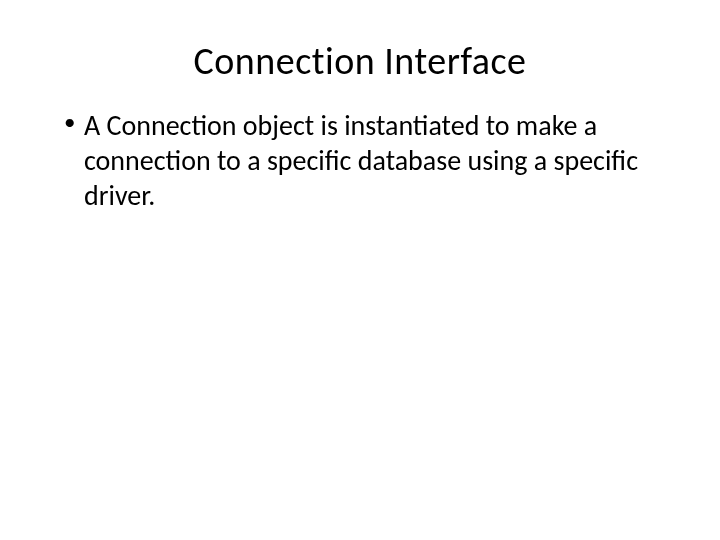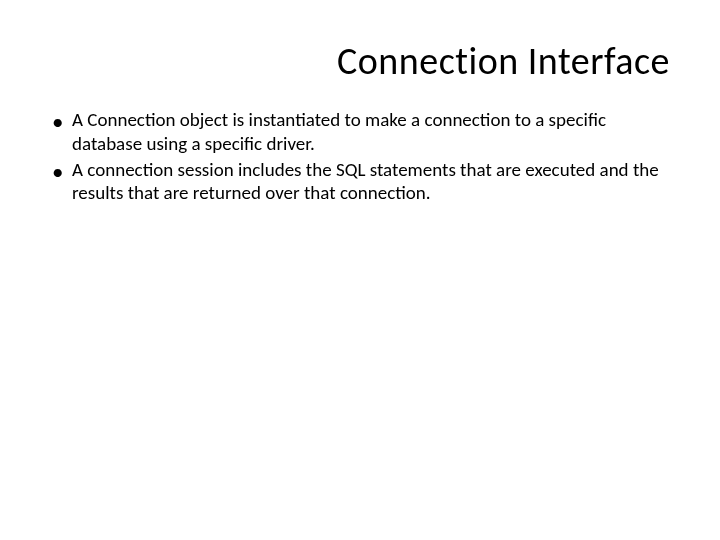--- a/index.html
+++ b/index.html
@@ -11,31 +11,31 @@
     font-family: Calibri, "Segoe UI", Arial, sans-serif;
     color: #000000;
   }
   .slide {
     width: 720px;
     height: 540px;
     box-sizing: border-box;
     padding: 30px 50px 40px 50px;
   }
   .title {
-    text-align: right;
+    text-align: center;
     font-size: 38px;
     font-weight: 400;
     margin: 8px 0 24px 0;
     letter-spacing: 0.5px;
   }
   ul.bullets {
     list-style: none;
     padding: 0;
-    margin: 0;
-    font-size: 19px;
+    margin: 12px;
+    font-size: 28px;
     line-height: 1.25;
   }
   ul.bullets li {
     position: relative;
     padding-left: 22px;
     margin-bottom: 2px;
   }
   ul.bullets li::before {
     content: "•";
     position: absolute;
@@ -44,15 +44,14 @@
     font-size: 23px;
   }
 </style>
 </head>
 <body>
 
 <div class="slide">
   <h1 class="title">Connection Interface</h1>
   <ul class="bullets">
     <li>A Connection object is instantiated to make a connection to a specific database using a specific driver.</li>
-    <li>A connection session includes the SQL statements that are executed and the results that are returned over that connection.</li>
   </ul>
 </div>
 
 </body></html>

